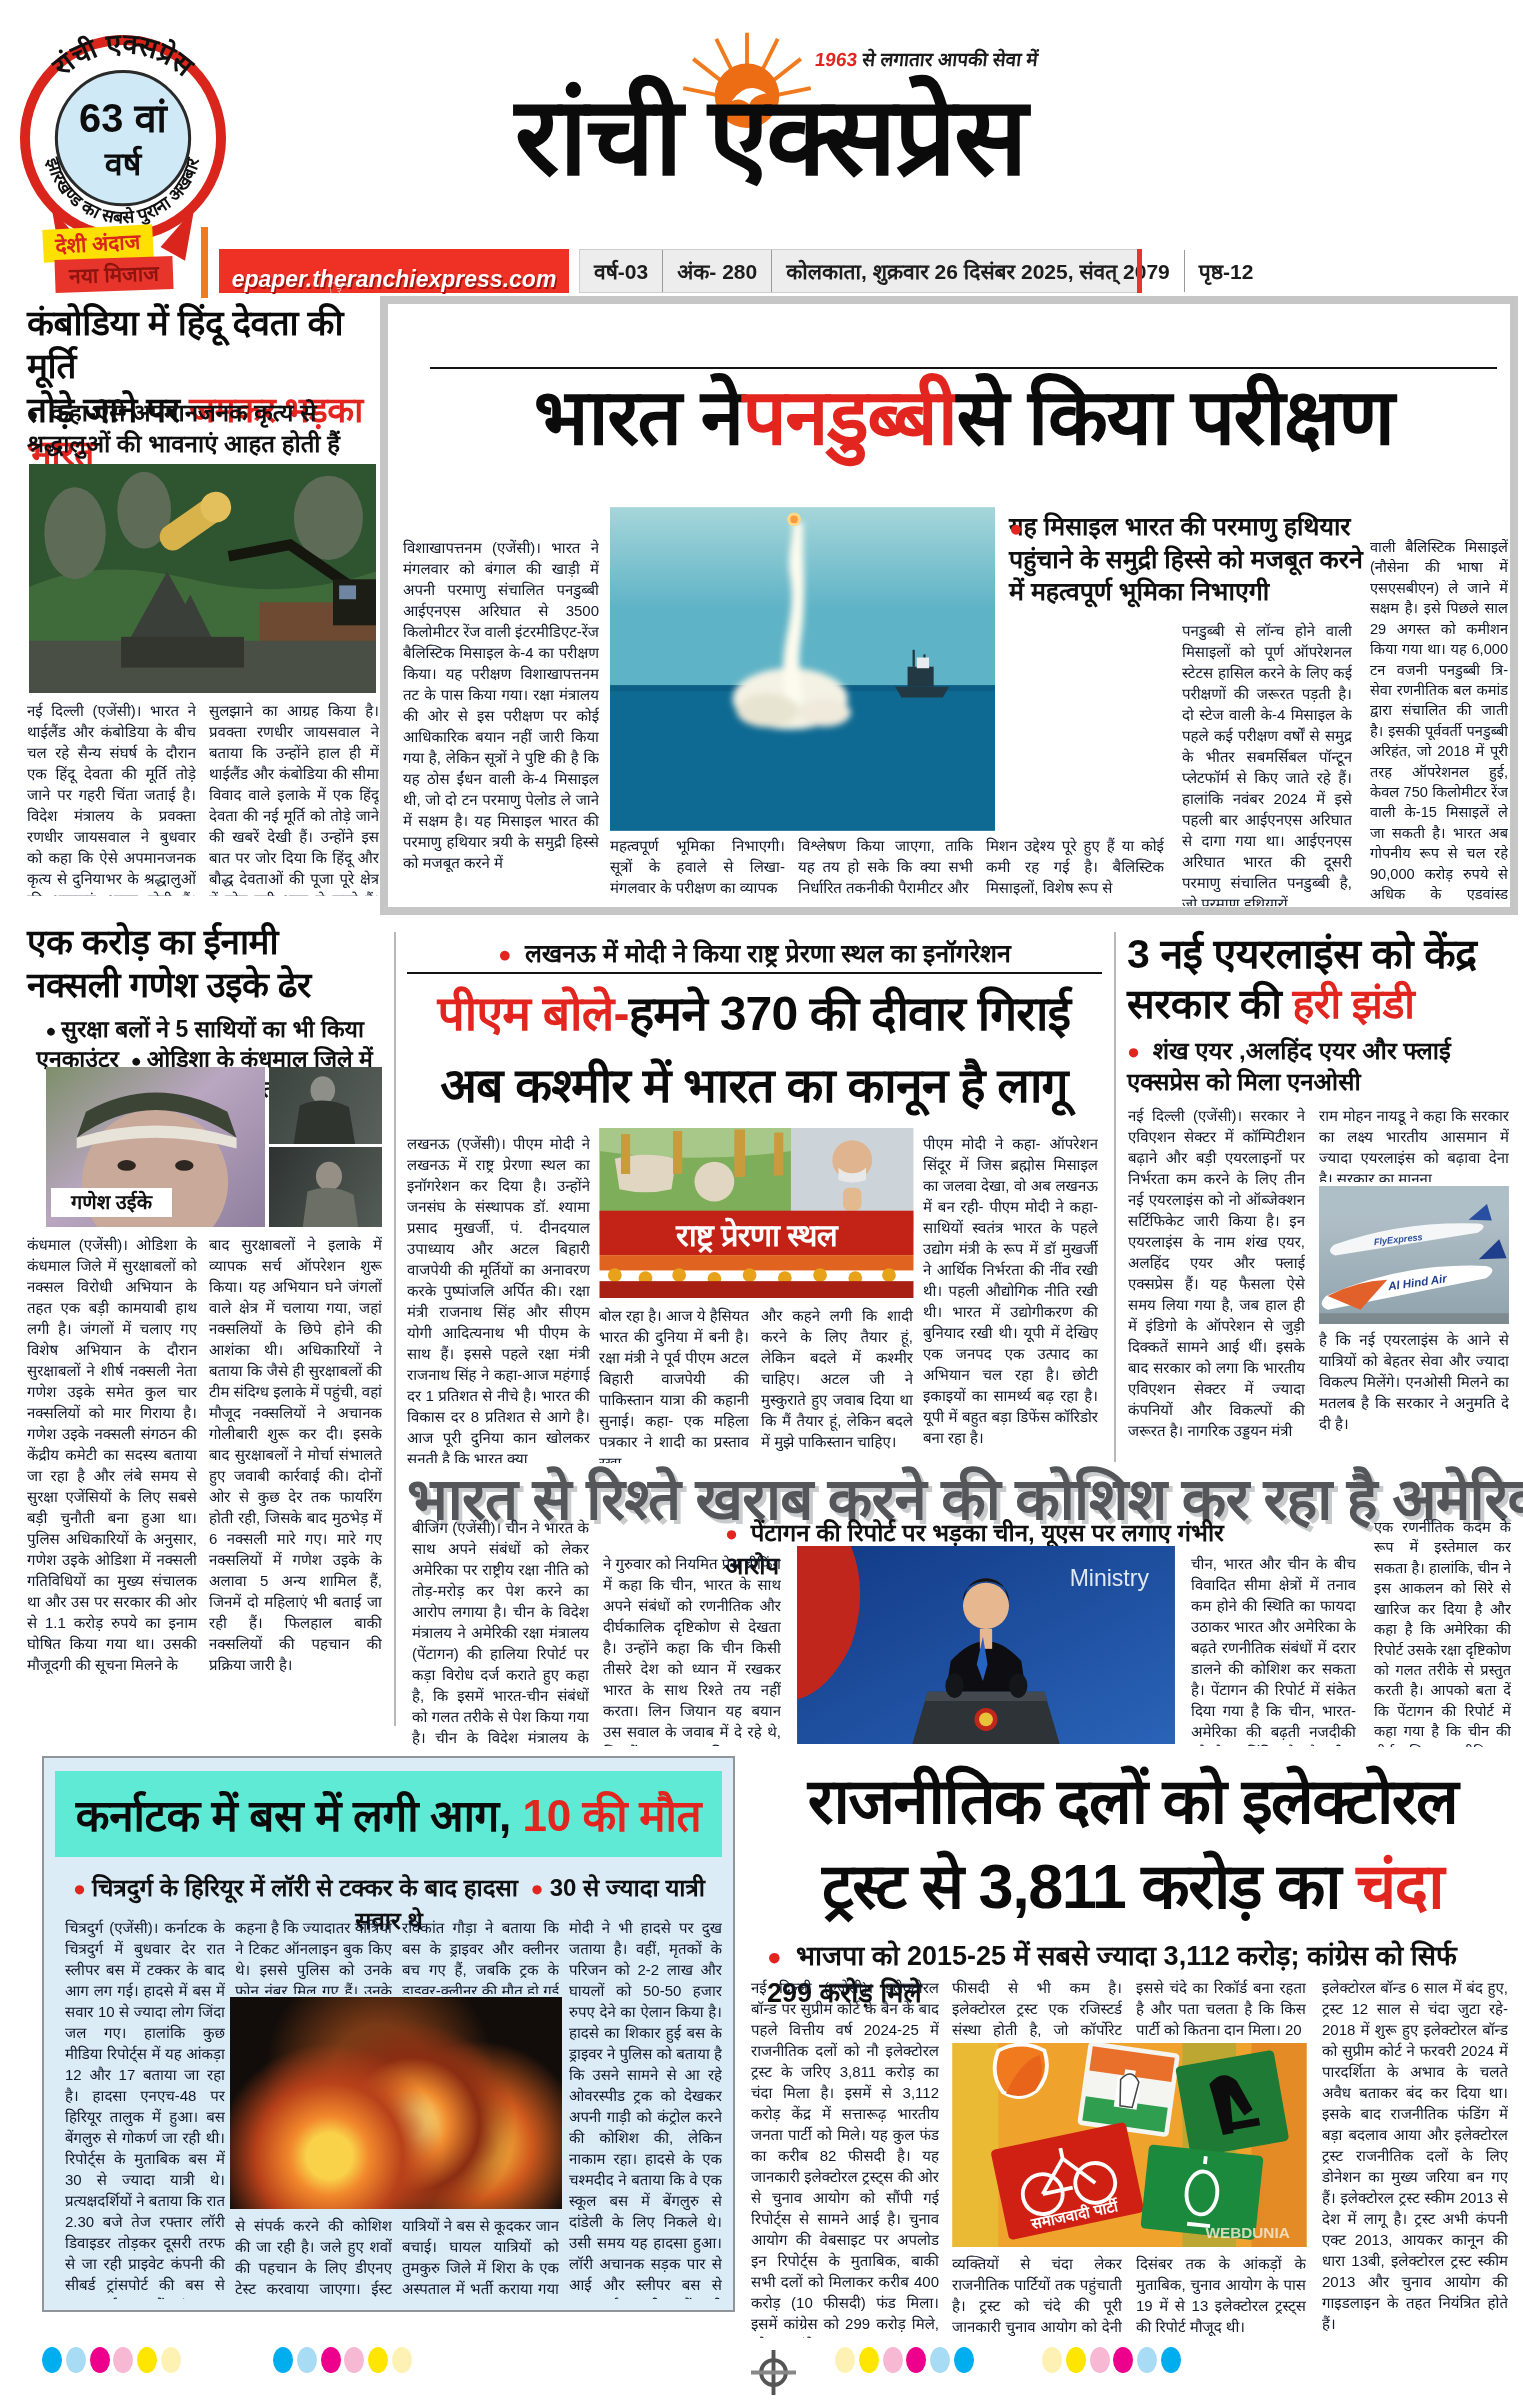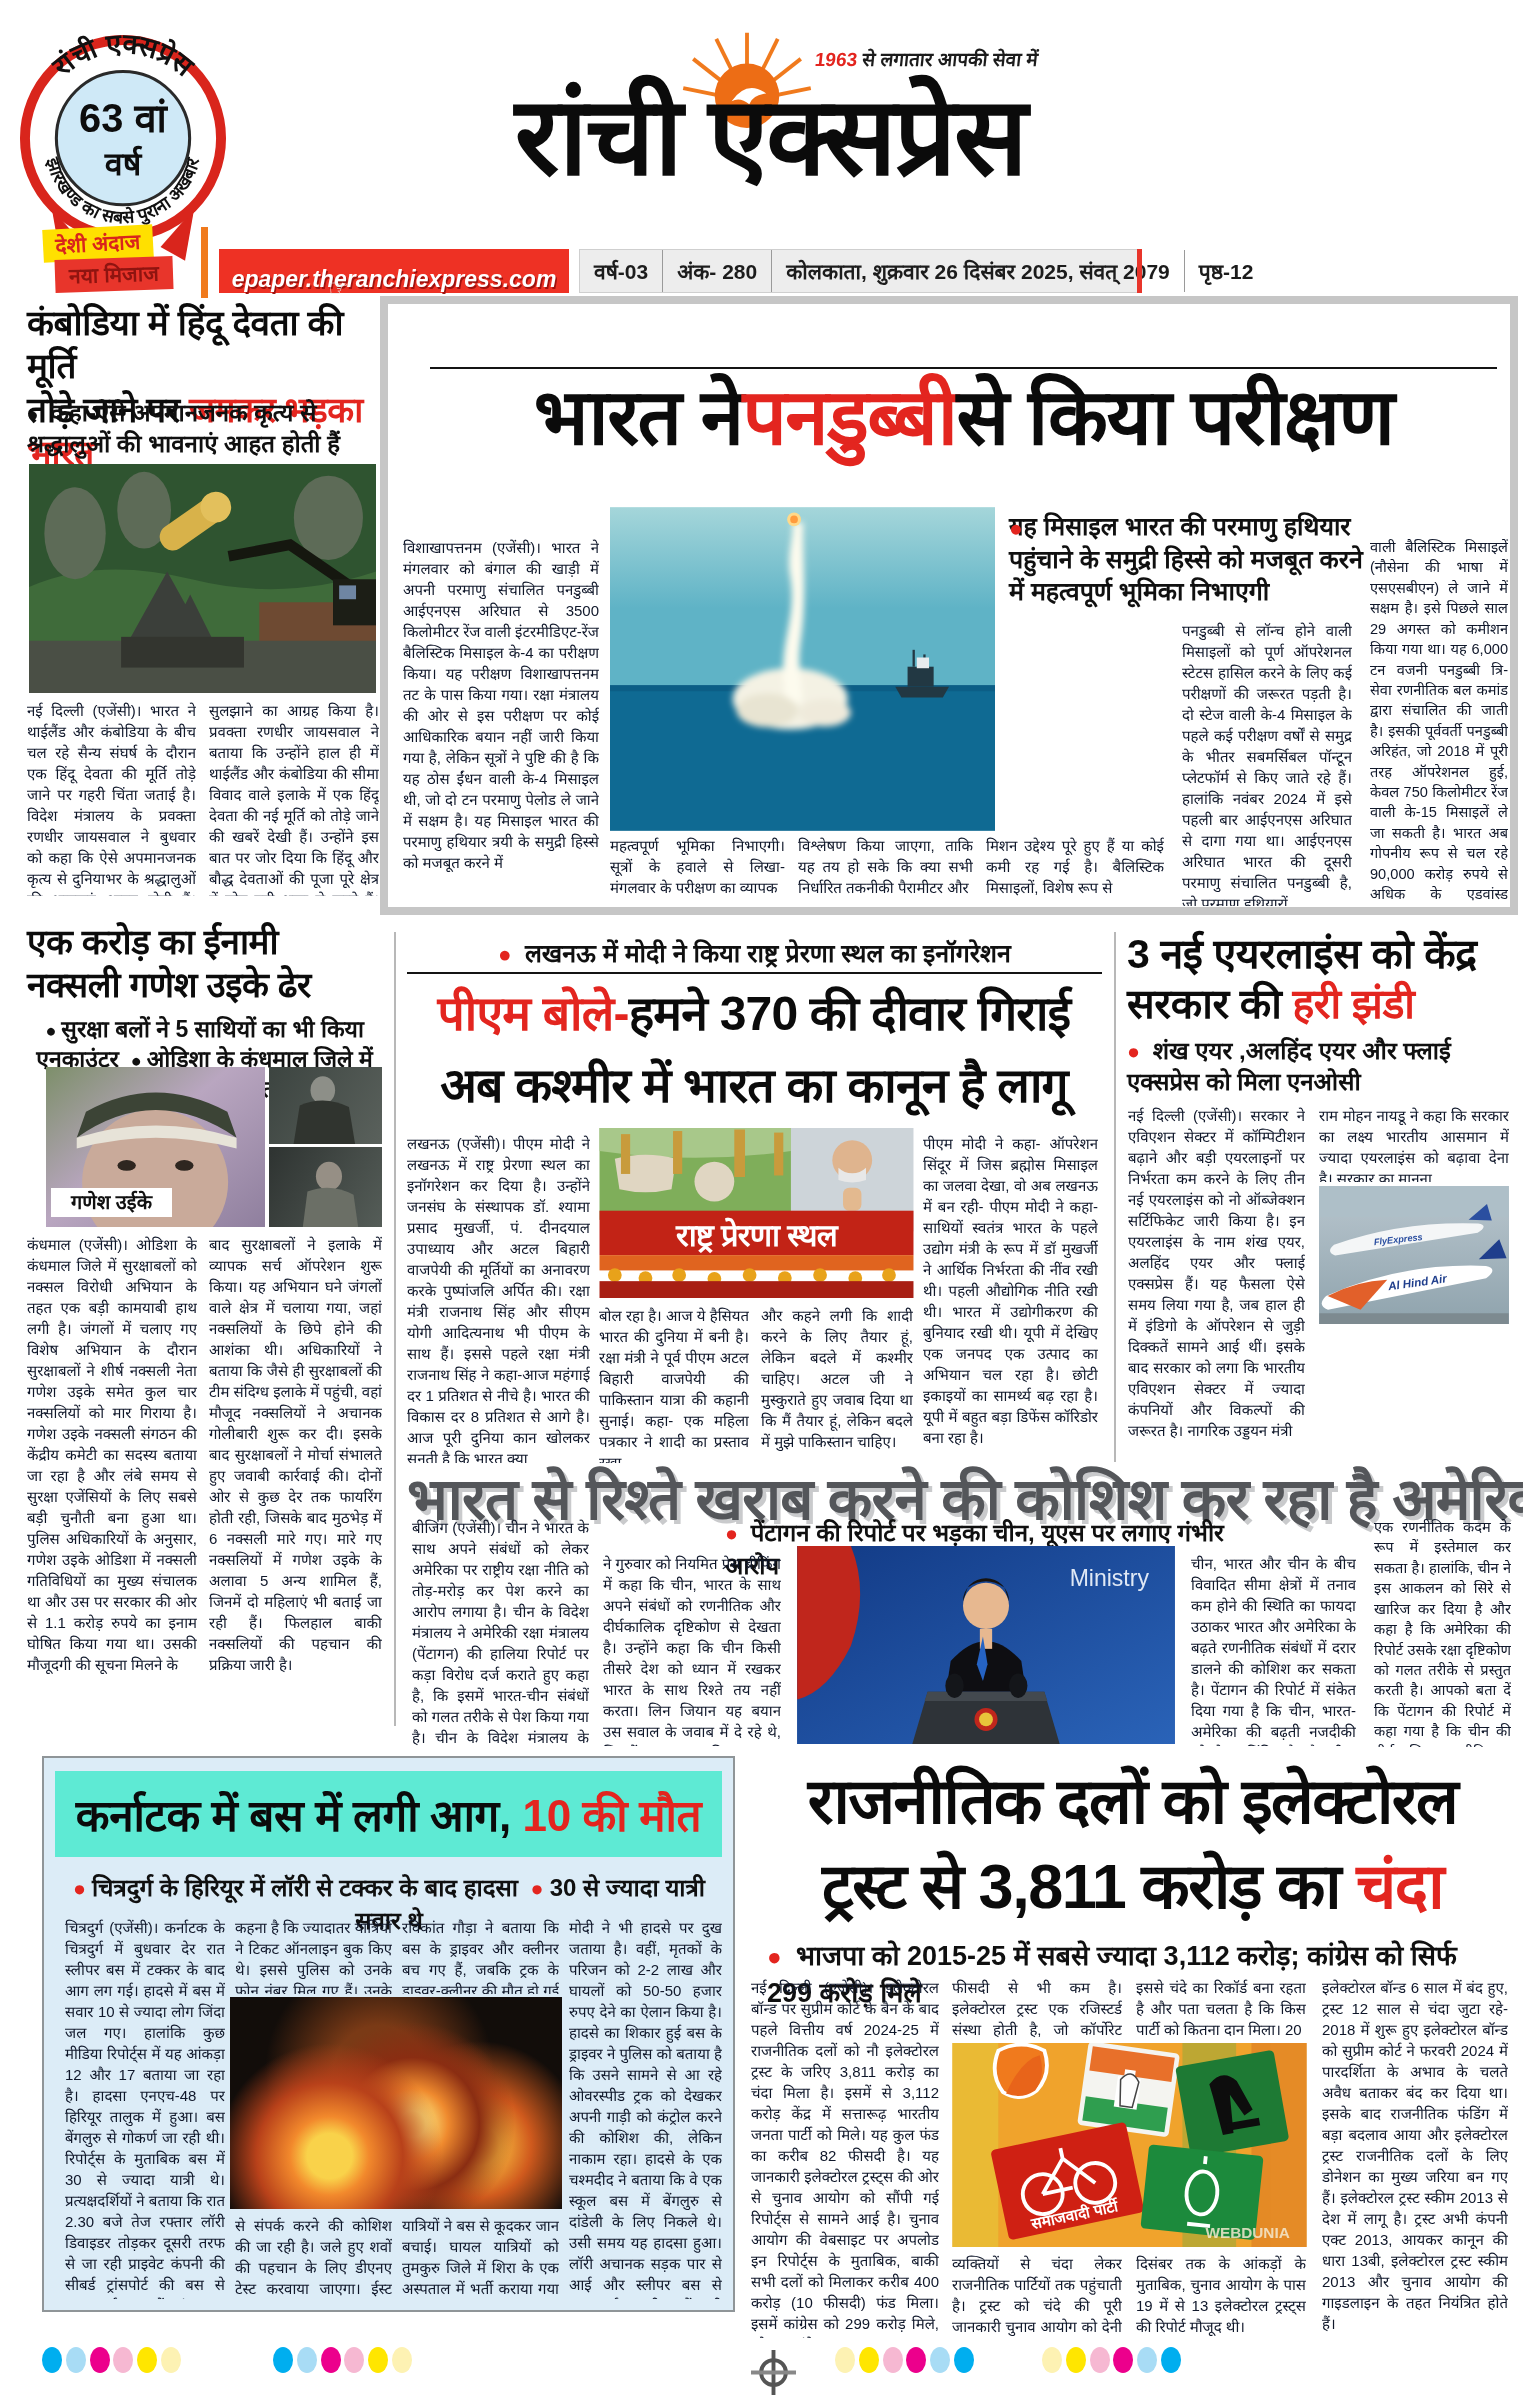--- a/index.html
+++ b/index.html
@@ -306,20 +306,21 @@
         </g>
       <g transform="rotate(-8 120 130)">
           <path d="M8 128 q 100 -30 212 -10 q 16 6 -2 16 l-210 12 q-14 -8 0 -18 z" fill="#ffffff"></path>
           <path d="M10 128 q 40 -14 80 -10 l -40 34 z" fill="#e2602a"></path>
           <path d="M212 108 l 30 -22 l 6 26 z" fill="#1f3e8c"></path>
           <text x="90" y="132" font-size="15" font-weight="bold" fill="#1f3e8c" font-style="italic">Al Hind Air</text>
         </g>
       <rect y="166" width="247" height="14" fill="#7d8a90"></rect>
     </svg>
   </div>
+  <div class="col" style="left:1319px;top:1329px;width:190px;height:134px">है कि नई एयरलाइंस के आने से यात्रियों को बेहतर सेवा और ज्यादा विकल्प मिलेंगे। एनओसी मिलने का मतलब है कि सरकार ने अनुमति दे दी है।</div>
 
   <div class="abs center banner-gray" style="left:407px;top:1457px;width:1101px;font-size:58px;white-space:nowrap">
     <span>भारत से रिश्ते खराब करने की कोशिश कर रहा है अमेरिका</span>
   </div>
   <div class="abs kick" style="left:725px;top:1515px;width:553px;font-size:24px">
     <span class="kdot">●&nbsp;</span>
     <span>पेंटागन की रिपोर्ट पर भड़का चीन, यूएस पर लगाए गंभीर आरोप</span>
   </div>
   <div class="col" style="left:412px;top:1517px;width:177px;height:230px">बीजिंग (एजेंसी)। चीन ने भारत के साथ अपने संबंधों को लेकर अमेरिका पर राष्ट्रीय रक्षा नीति को तोड़-मरोड़ कर पेश करने का आरोप लगाया है। चीन के विदेश मंत्रालय ने अमेरिकी रक्षा मंत्रालय (पेंटागन) की हालिया रिपोर्ट पर कड़ा विरोध दर्ज कराते हुए कहा है, कि इसमें भारत-चीन संबंधों को गलत तरीके से पेश किया गया है। चीन के विदेश मंत्रालय के प्रवक्ता लिन जियान</div>
   <div class="col" style="left:603px;top:1553px;width:178px;height:193px">ने गुरुवार को नियमित प्रेस ब्रीफिंग में कहा कि चीन, भारत के साथ अपने संबंधों को रणनीतिक और दीर्घकालिक दृष्टिकोण से देखता है। उन्होंने कहा कि चीन किसी तीसरे देश को ध्यान में रखकर भारत के साथ रिश्ते तय नहीं करता। लिन जियान यह बयान उस सवाल के जवाब में दे रहे थे, जिसमें पूछा गया था कि क्या</div>

